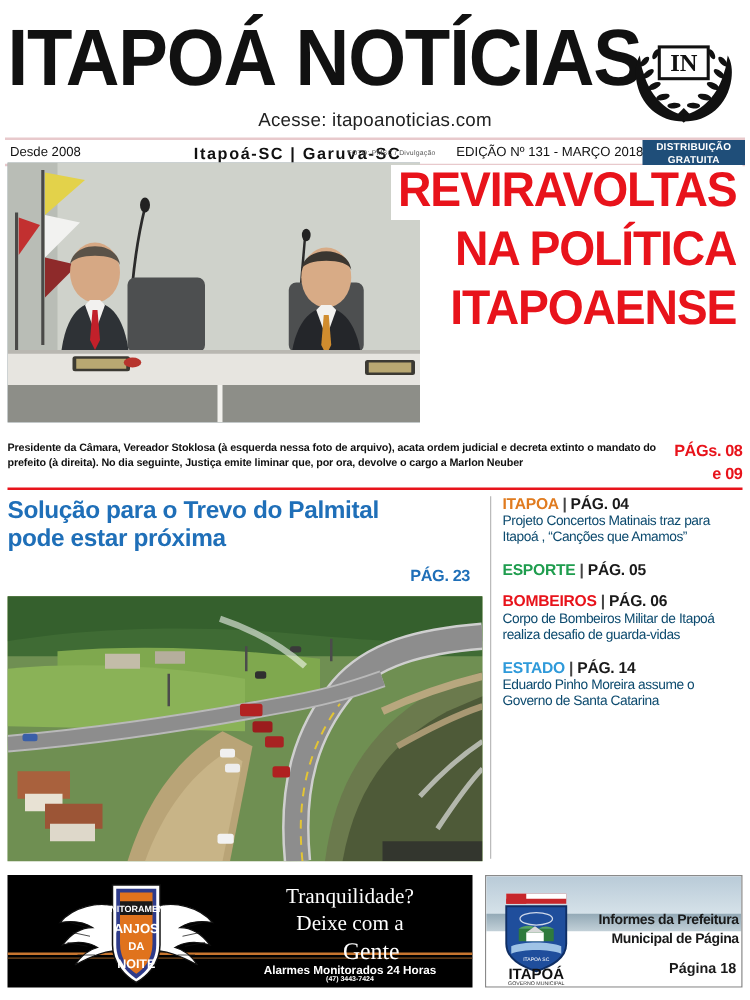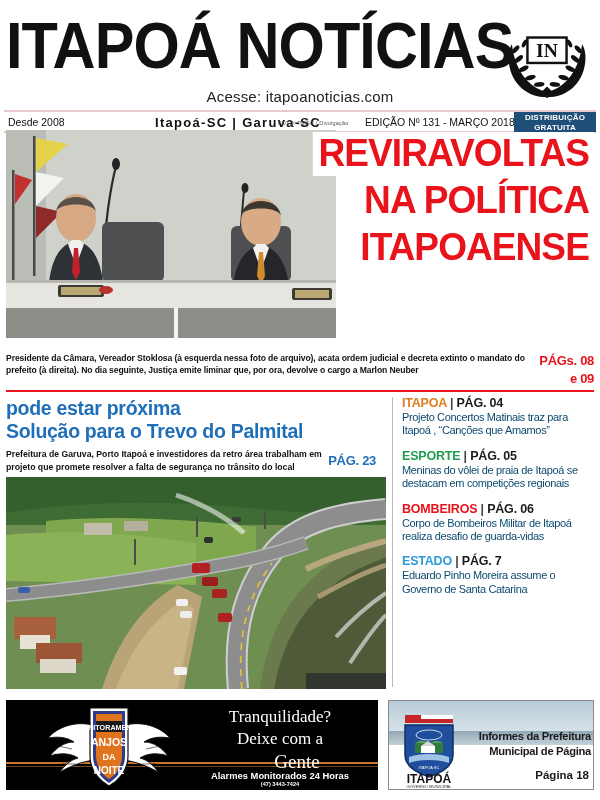--- a/index.html
+++ b/index.html
@@ -273,24 +273,23 @@
       <div>PÁGs. 08</div>
       <div>e 09</div>
     </div>
   </div>
   <div class="red-rule"></div>
 
   <div class="cols">
 
     <div class="col-left">
       <div class="lead-hl">
+        <div>Solução para o Trevo do Palmital</div>
         <div>pode estar próxima</div>
-        <div>Solução para o Trevo do Palmital</div>
-      </div>
-      <div class="lead-sub">Prefeitura de Garuva, Porto Itapoá e investidores da retro área trabalham em projeto que promete resolver a falta de segurança no trânsito do local</div>
+      </div>
       <div class="lead-pg">PÁG. 23</div>
 
       <div class="lead-photo">
         <svg viewBox="0 0 380 212" width="380" height="212" preserveAspectRatio="none">
           <rect width="380" height="212" fill="#6f8f52"></rect>
           <rect width="380" height="48" fill="#3f6b34"></rect>
           <path d="M0 36 C60 26 140 22 230 30 C300 36 350 40 380 36 L380 0 L0 0 Z" fill="#35602d"></path>
           <path d="M40 44 C110 38 180 42 250 50 L250 86 L40 80 Z" fill="#7fa84e"></path>
           <path d="M0 58 C60 52 130 56 190 66 L190 108 L0 104 Z" fill="#8ab257"></path>
 
@@ -350,33 +349,32 @@
         <div class="brief-kicker">
           <span style="color:#e07b1f">ITAPOA</span><span class="sep"> | </span><span class="pg">PÁG. 04</span>
         </div>
         <div class="brief-title">Projeto Concertos Matinais traz para Itapoá , “Canções que Amamos”</div>
       </div>
 
       <div class="brief">
         <div class="brief-kicker">
           <span style="color:#1f9d4e">ESPORTE</span><span class="sep"> | </span><span class="pg">PÁG. 05</span>
         </div>
-        <div class="brief-title">Meninas do vôlei de praia de Itapoá se destacam em competições regionais</div>
       </div>
 
       <div class="brief">
         <div class="brief-kicker">
           <span style="color:#e8131b">BOMBEIROS</span><span class="sep"> | </span><span class="pg">PÁG. 06</span>
         </div>
         <div class="brief-title">Corpo de Bombeiros Militar de Itapoá realiza desafio de guarda-vidas</div>
       </div>
 
       <div class="brief">
         <div class="brief-kicker">
-          <span style="color:#2f9ada">ESTADO</span><span class="sep"> | </span><span class="pg">PÁG. 7</span>
+          <span style="color:#2f9ada">ESTADO</span><span class="sep"> | </span><span class="pg">PÁG. 14</span>
         </div>
         <div class="brief-title">Eduardo Pinho Moreira assume o Governo de Santa Catarina</div>
       </div>
 
     </div>
   </div>
 
   <div class="ads">
 
     <div class="ad-left">

